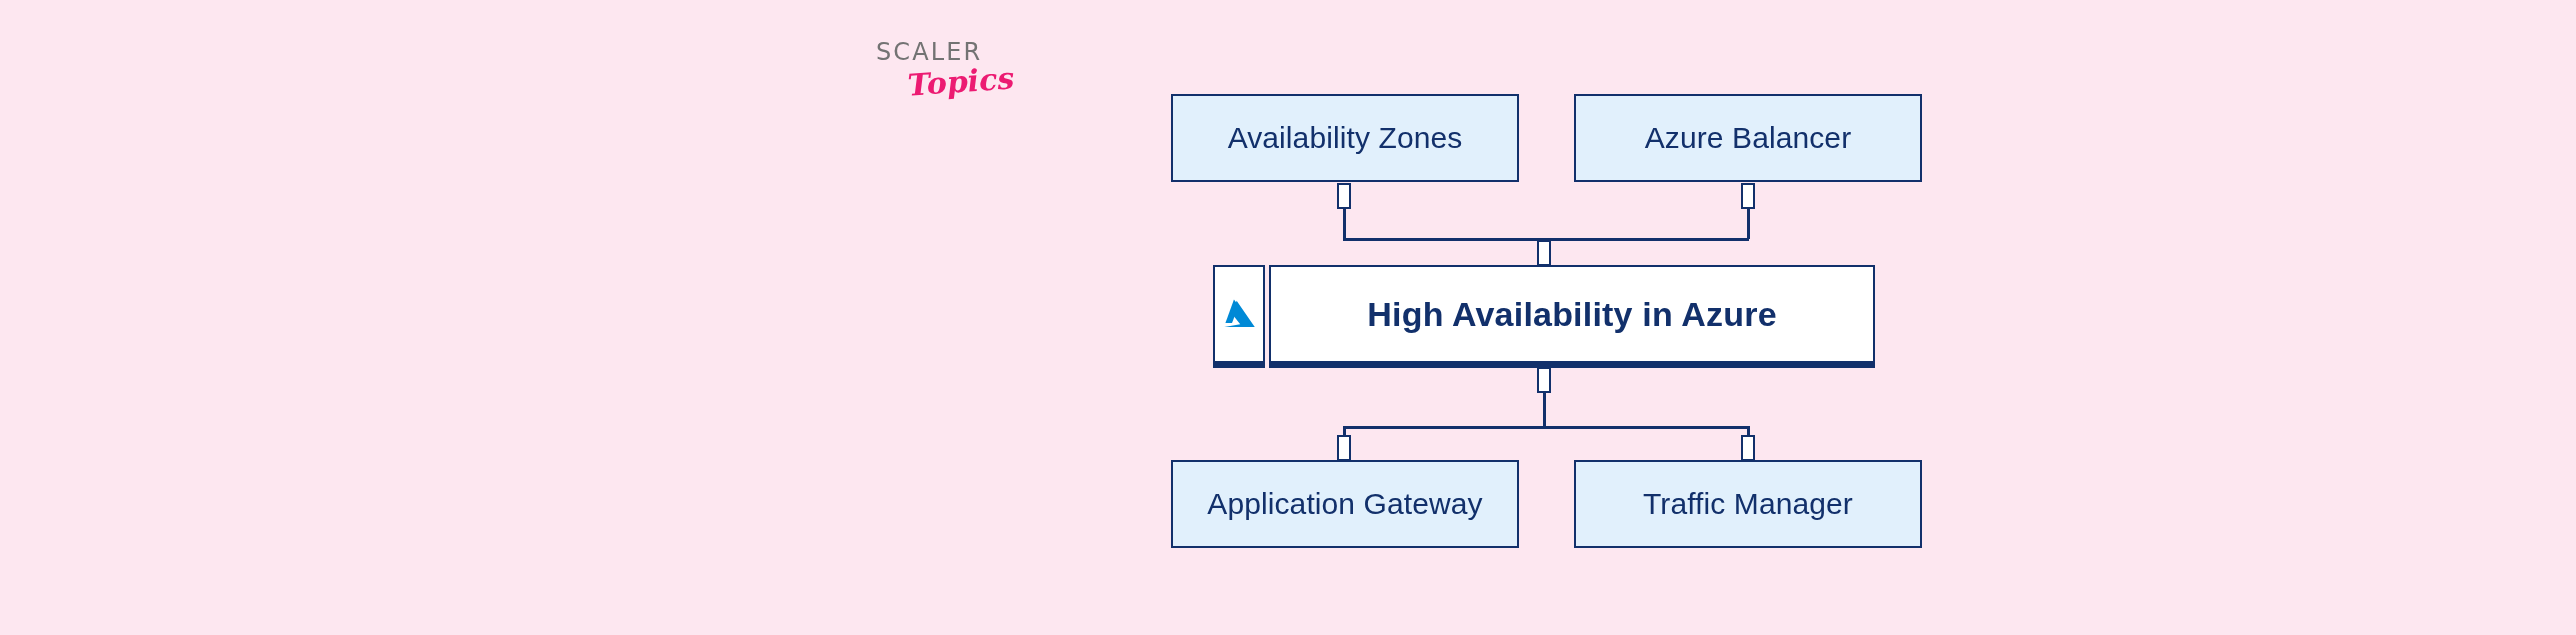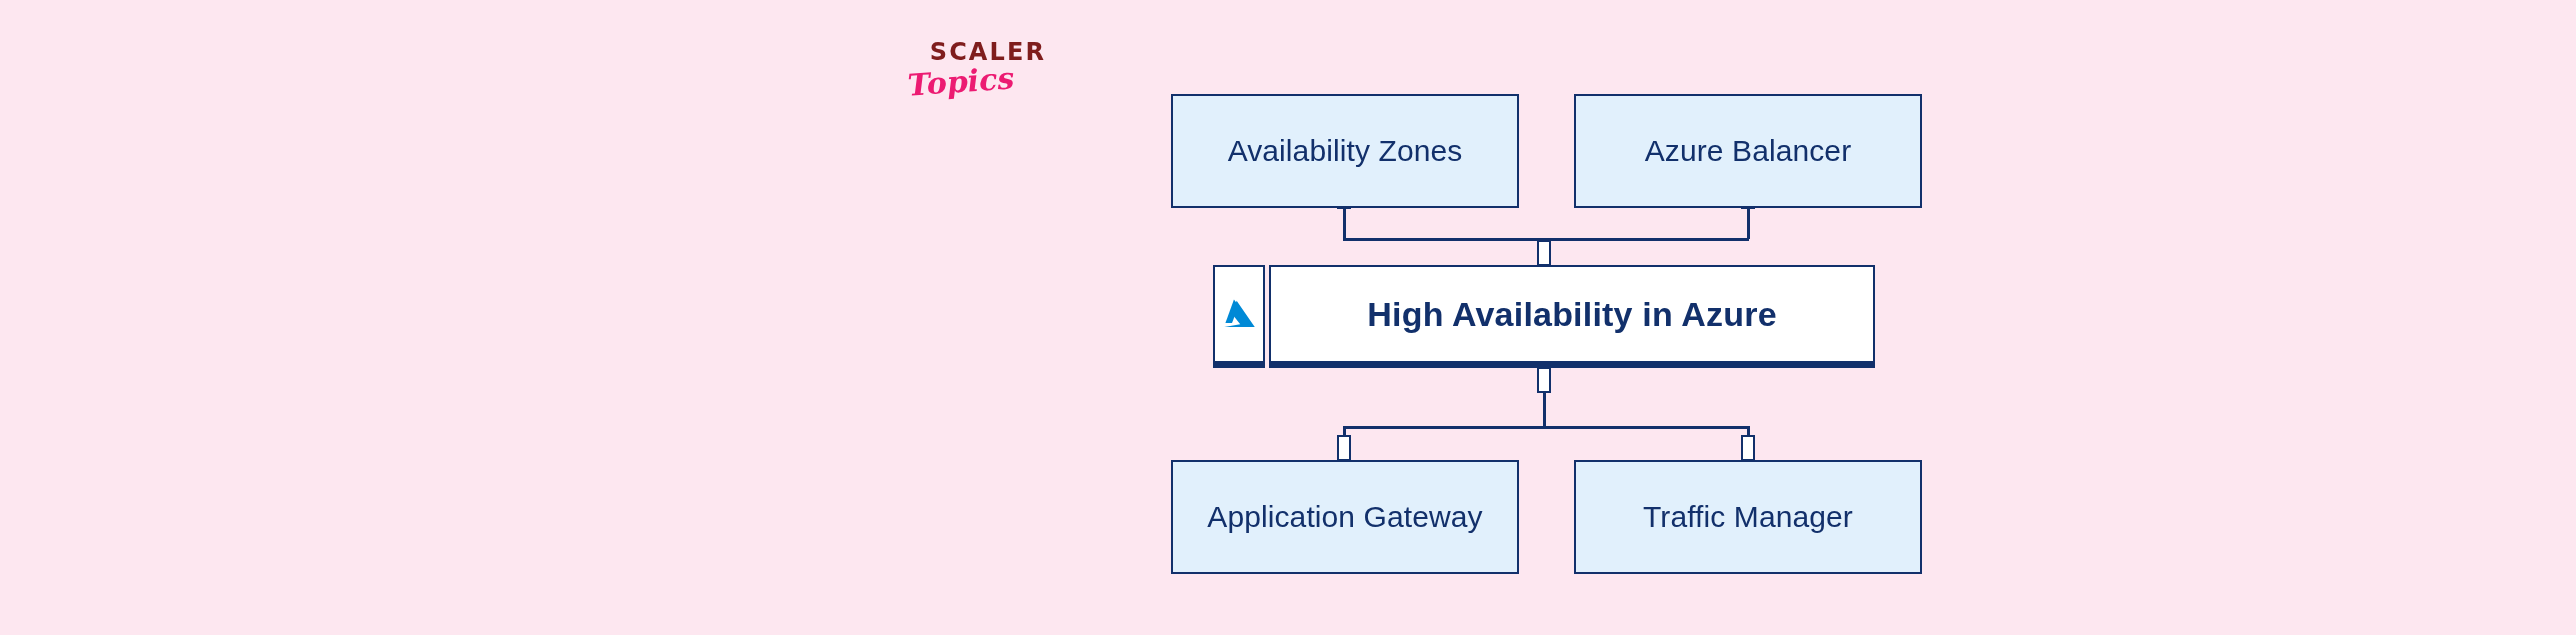--- a/index.html
+++ b/index.html
@@ -24,26 +24,26 @@
   
   .logo {
     position: absolute;
     left: 876px;
     top: 40px;
     width: 170px;
     height: 88px;
   }
   .logo-scaler {
     font-family: "DejaVu Sans", sans-serif;
-    font-weight: 700;
+    font-weight: 400;
     font-size: 24px;
     letter-spacing: 2.1px;
-    color: #7f1d1d;
+    color: #737373;
     line-height: 1;
-    text-align: right;
+    text-align: left;
     white-space: nowrap;
   }
   .logo-topics {
     font-family: "DejaVu Serif", serif;
     font-style: italic;
     font-weight: 700;
     font-size: 30px;
     color: #ec1b72;
     line-height: 1;
     margin-top: 3.1px;
@@ -61,21 +61,21 @@
     justify-content: center;
     background: #e1f0fc;
     border: 2.6px solid #12306b;
     color: #12306b;
     font-size: 30px;
     font-weight: 400;
     letter-spacing: 0.1px;
     white-space: nowrap;
     z-index: 4;
   }
-  .node.leaf { height: 114px; width: 348px; }
+  .node.leaf { height: 88px; width: 348px; }
 
   #node-az  { left: 1171px; top: 94px; }
   #node-lb  { left: 1574px; top: 94px; }
   #node-ag  { left: 1171px; top: 460px; }
   #node-tm  { left: 1574px; top: 460px; }
 
   
   .center-wrap {
     position: absolute;
     left: 1213px;

